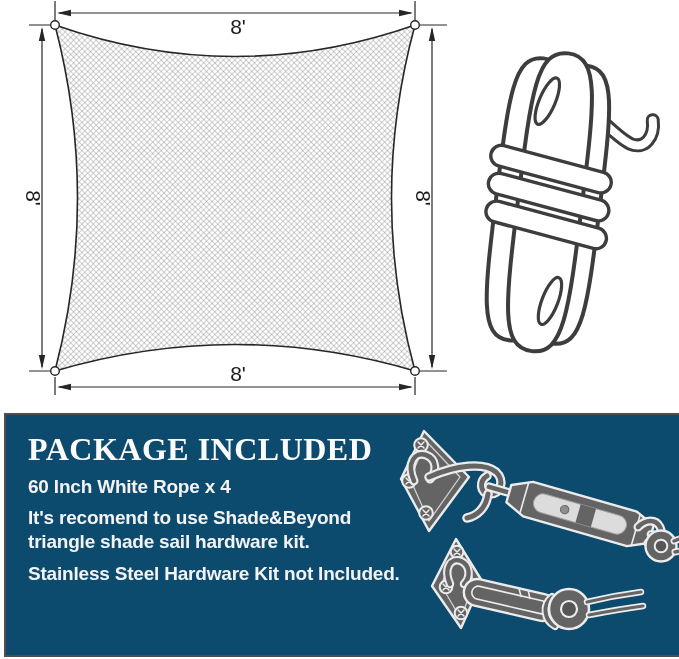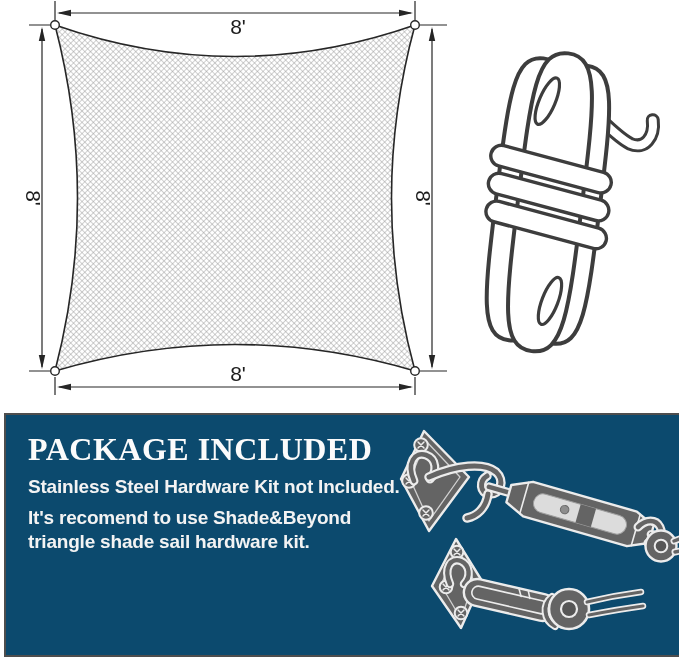--- a/index.html
+++ b/index.html
@@ -106,23 +106,24 @@
           <rect x="-62" y="-10.5" width="124" height="21" rx="10.5" fill="#ffffff" stroke="#3d3d3d" stroke-width="3.4"></rect>
         </g>
       <g transform="translate(1,23) rotate(8)">
           <rect x="-62" y="-10.5" width="124" height="21" rx="10.5" fill="#ffffff" stroke="#3d3d3d" stroke-width="3.4"></rect>
         </g>
     </g>
   </svg>
 
   <section class="panel">
     <h1 class="panel-title">PACKAGE INCLUDED</h1>
-    <p class="item">Stainless Steel Hardware Kit not Included.</p>
+    <p class="item">60 Inch White Rope x 4</p>
     <p class="item item--para">It's recomend to use Shade&amp;Beyond
 triangle shade sail hardware kit.</p>
+    <p class="item">Stainless Steel Hardware Kit not Included.</p>
 
     <svg class="hardware-svg" width="299" height="240" viewBox="0 0 299 240">
 
       <g>
         <path class="hwFill" stroke-width="2.4" d="M40,16 L85,62 L45,116 L17,64 Z"></path>
         <path class="hwL" stroke-width="1.3" d="M42,26 L76,62 L45,106 L26,64 Z" opacity="0.8"></path>
         <g>
           <circle cx="37" cy="30" r="6.8" class="hwFill" stroke-width="2"></circle>
           <path class="hwL" stroke-width="1.5" d="M34,27 L40,33 M34,33 L40,27"></path>
           <circle cx="25" cy="66" r="6.8" class="hwFill" stroke-width="2"></circle>

